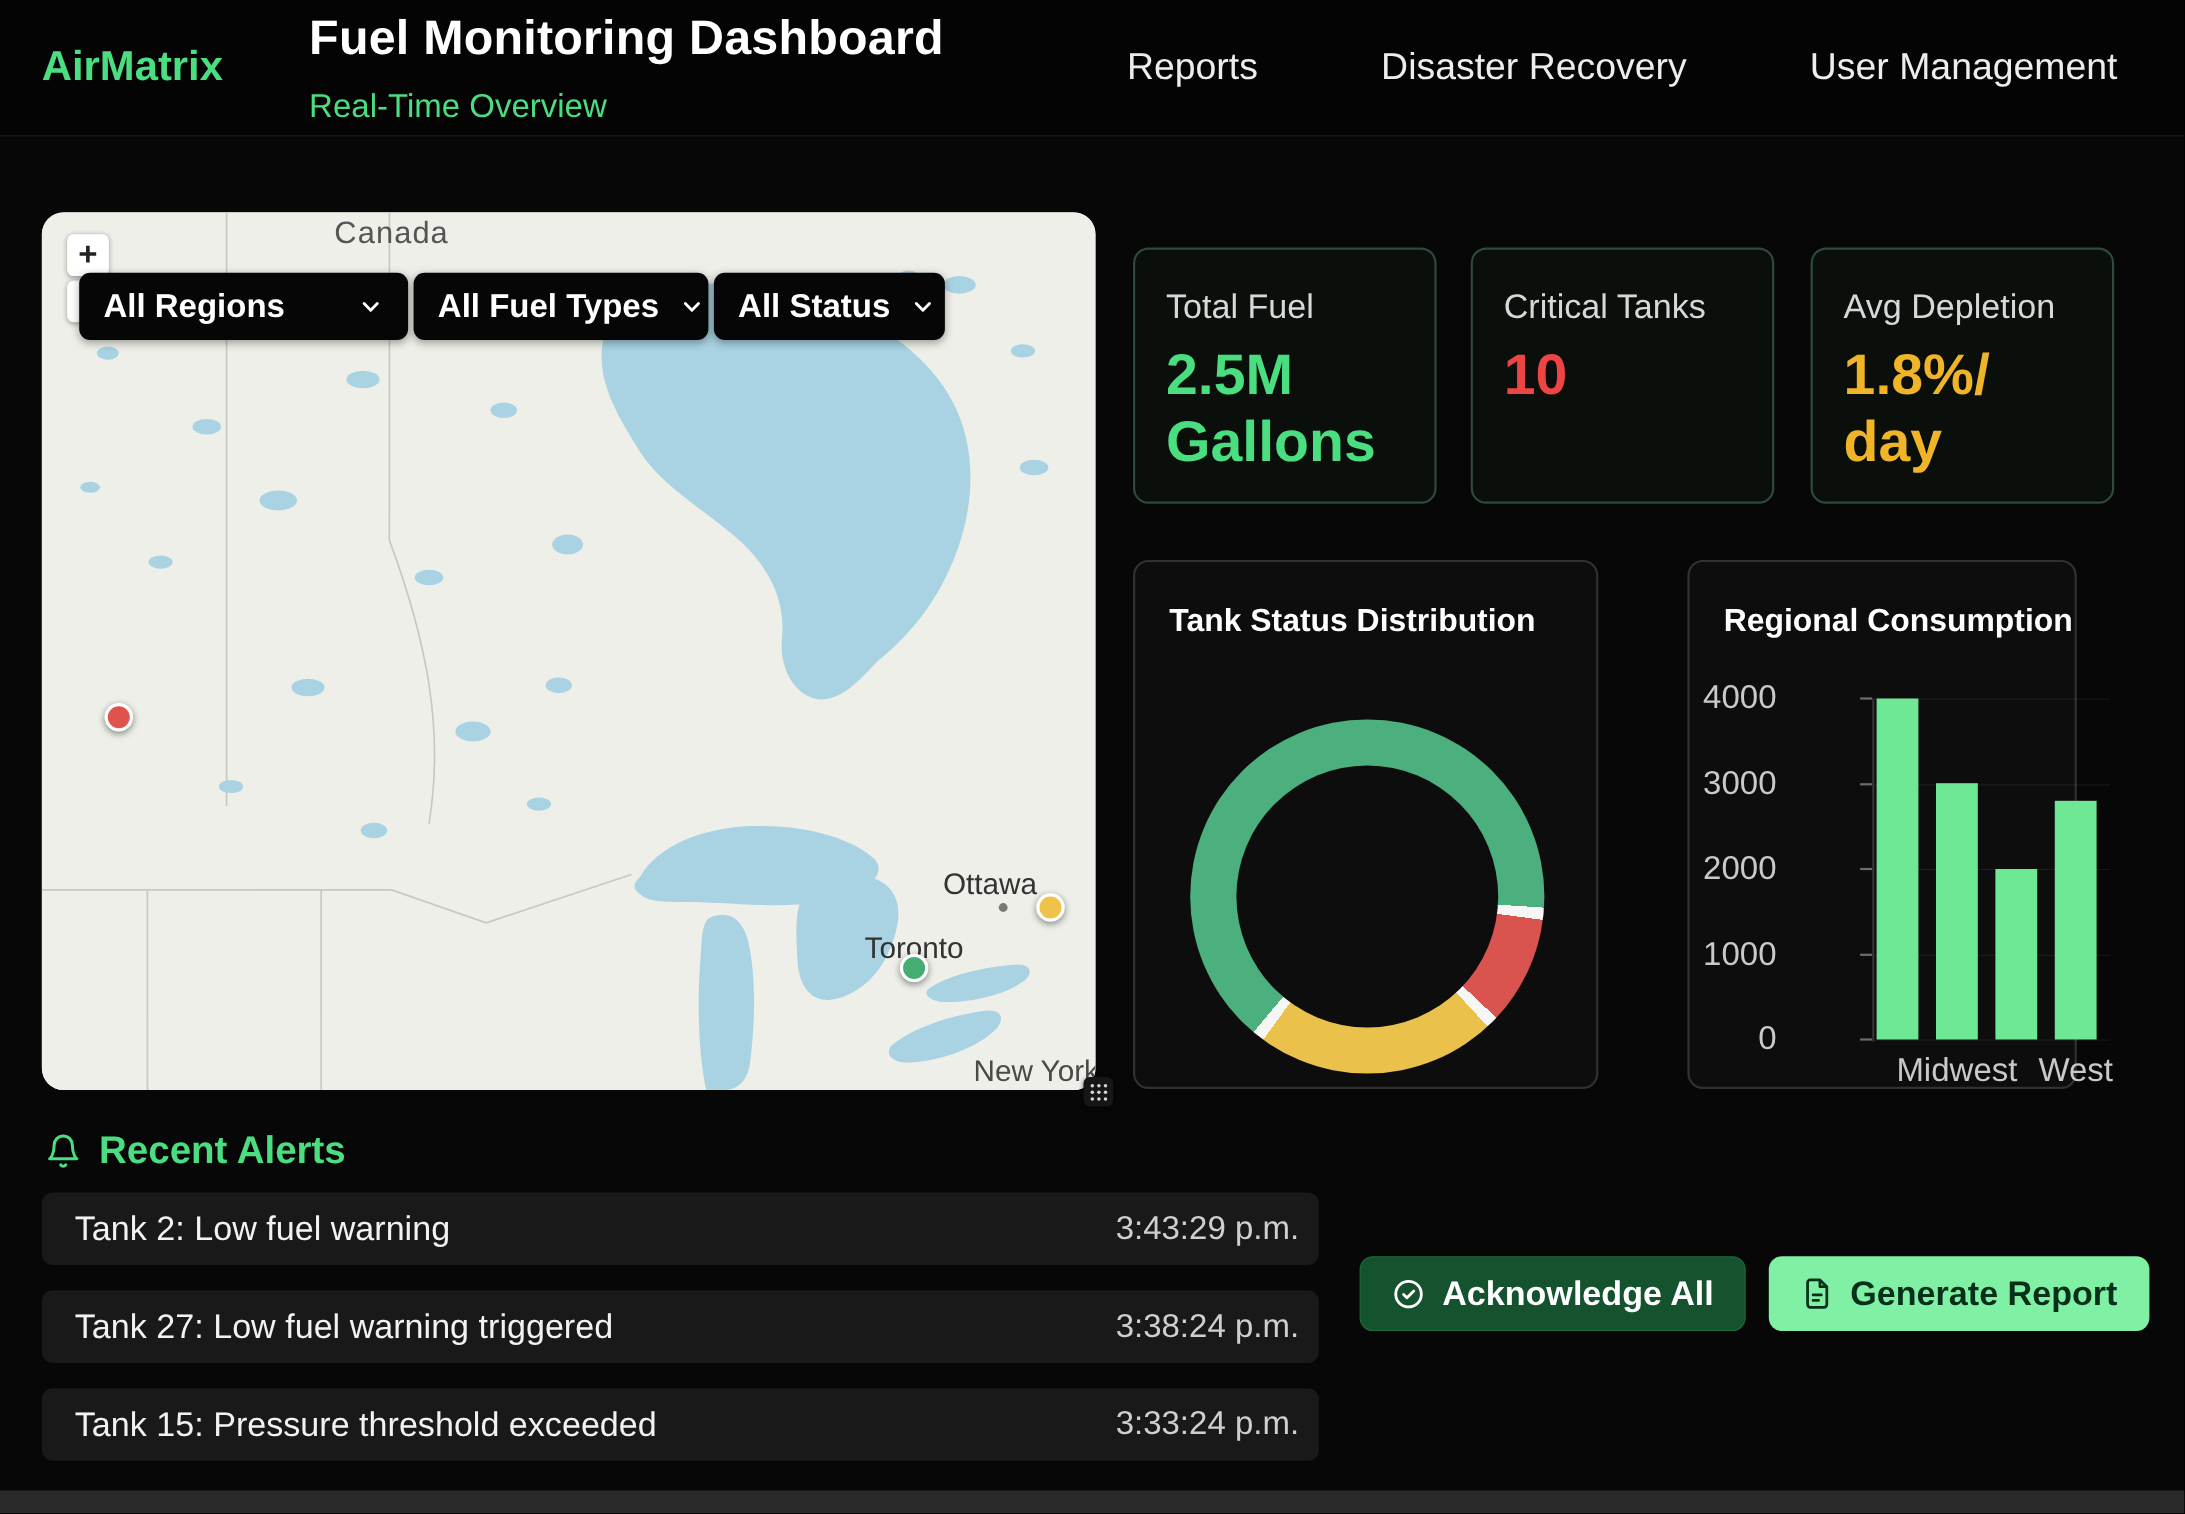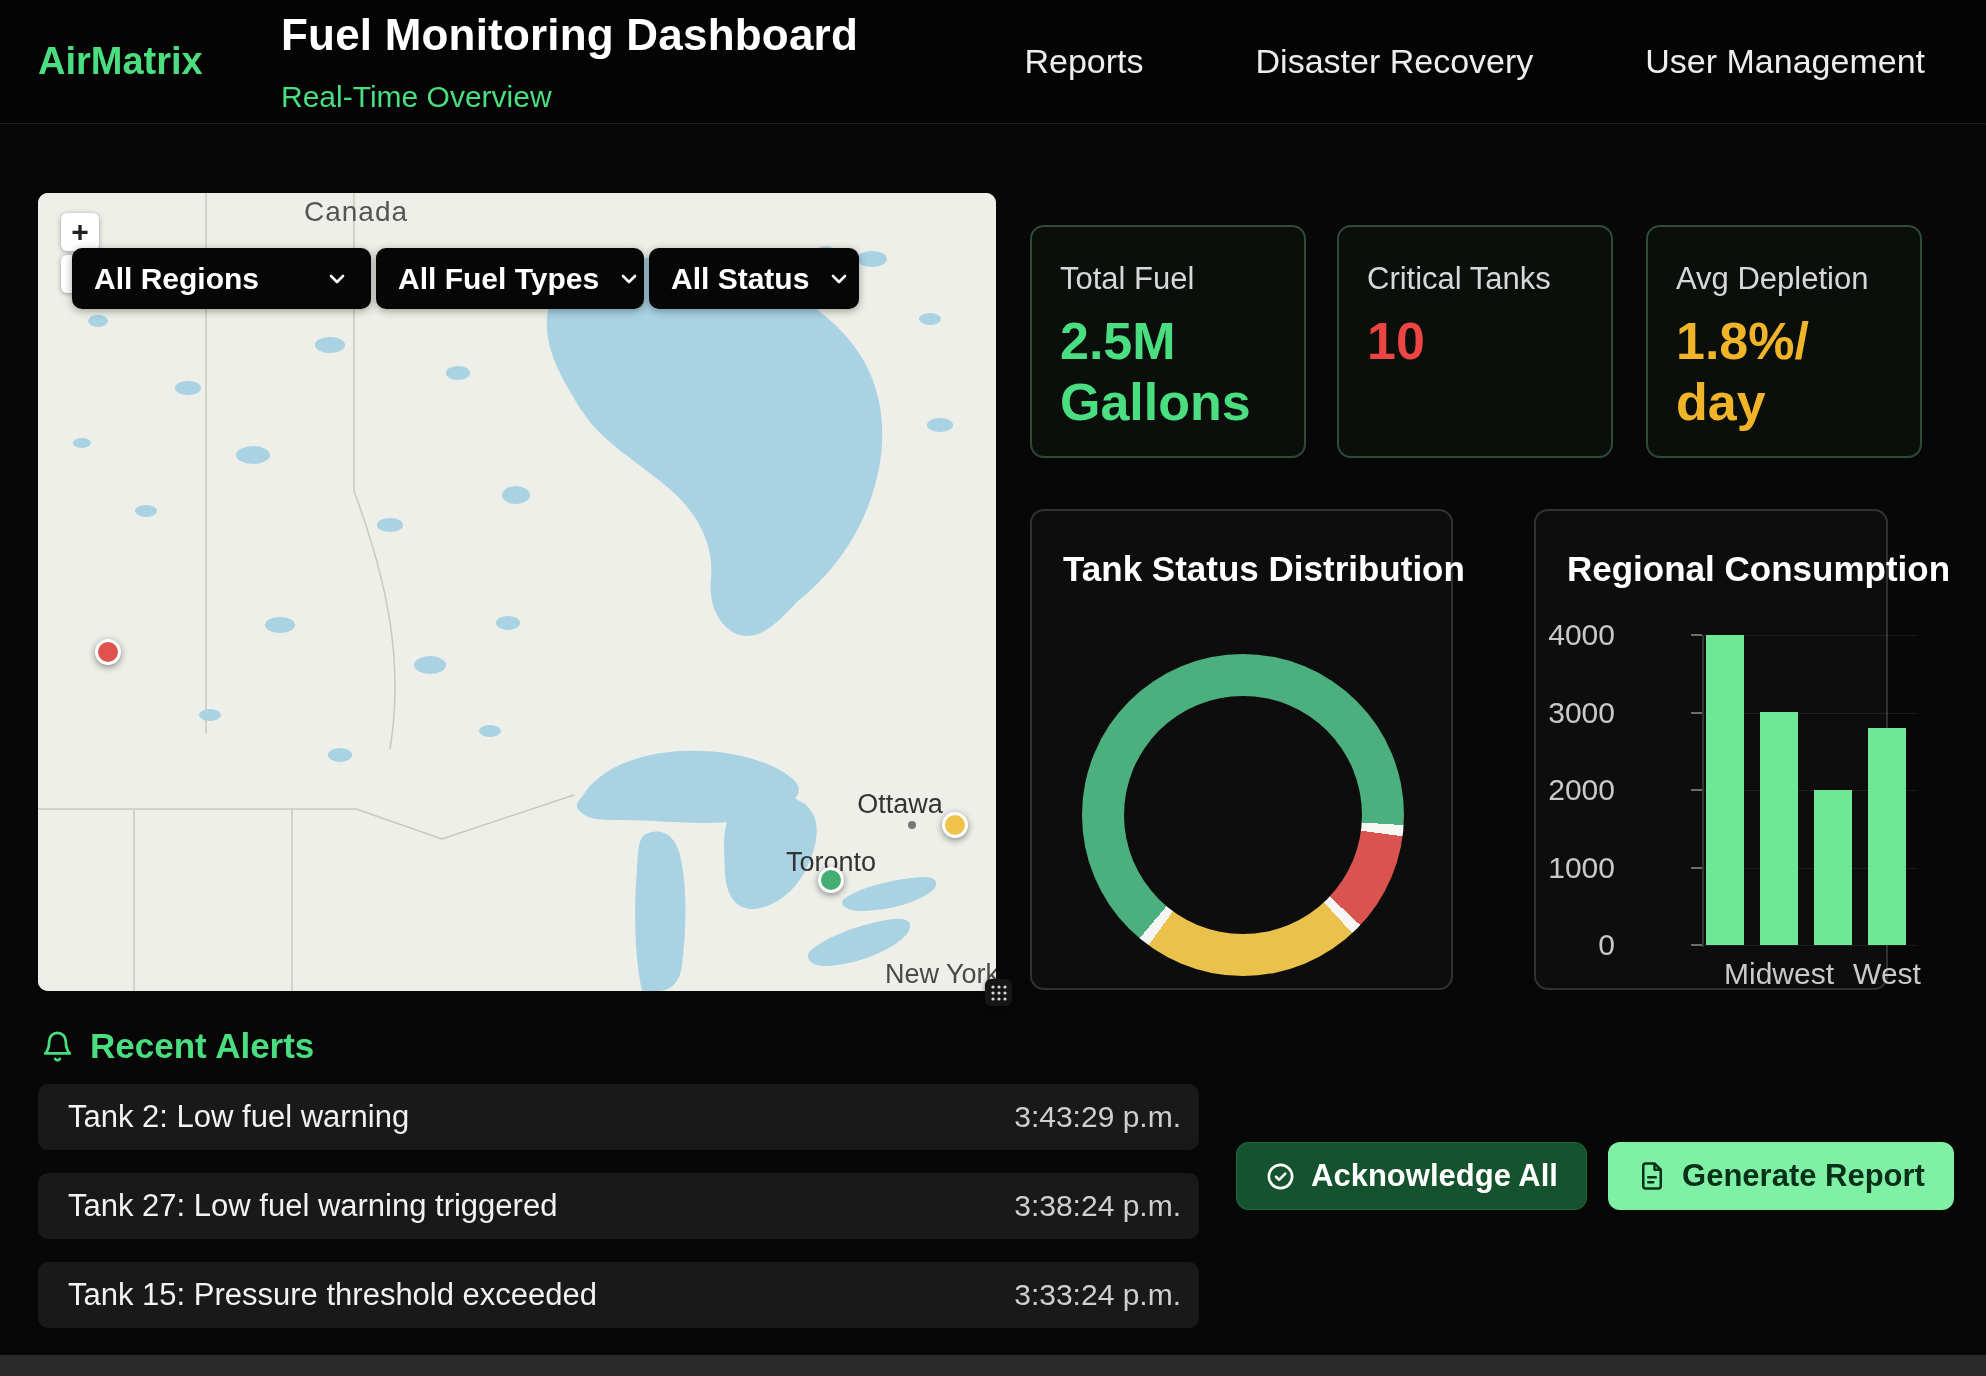--- a/index.html
+++ b/index.html
@@ -11,21 +11,21 @@
   .header { position:absolute; left:0; top:0; width:1986px; height:124px; background:#040404;
             border-bottom:1px solid #1e1e1e; display:flex; align-items:center; }
   .logo { position:absolute; left:38px; font-size:38px; font-weight:700; color:#4ade80; }
   .titles { position:absolute; left:281px; display:flex; flex-direction:column; gap:20px; }
   .titles h1 { font-size:44px; font-weight:700; color:#fff; letter-spacing:0.2px; }
   .subtitle { font-size:30px; color:#4ade80; font-weight:500; }
   .nav { position:absolute; right:61px; display:flex; gap:112px; }
   .nav a { font-size:34px; color:#ededed; text-decoration:none; cursor:pointer; }
 
   
-  .map { position:absolute; left:38px; top:193px; width:958px; height:798px; border-radius:10px;
+  .map { position:absolute; left:38px; top:193px; width:958px; height:798px; border-radius:20px;
          overflow:hidden; background:#edefe8; }
   .map svg text { font-family:"Liberation Sans","DejaVu Sans",sans-serif; }
   .zoom-btn { position:absolute; left:23px; top:20px; width:38px; height:38px; background:#fff;
               border:none; border-radius:6px; font-size:30px; font-weight:700; color:#222;
               box-shadow:0 1px 5px rgba(0,0,0,.35); cursor:pointer; z-index:1; line-height:38px; }
   .zoom-btn.minus { top:62px; color:transparent; }
   .filters { position:absolute; left:34px; top:55px; display:flex; gap:5px; z-index:2; }
   .select { height:61px; background:#060606; border-radius:10px; display:flex; align-items:center;
             justify-content:space-between; padding:0 22px; color:#fff; cursor:pointer;
             box-shadow:0 2px 8px rgba(0,0,0,.35); }
@@ -42,21 +42,21 @@
   .card { position:absolute; border-radius:14px; }
   .stat-card { top:225px; width:276px; height:233px; background:#0b0f0c; border:2px solid #2e4a39;
                padding:34px 28px; }
   .stat-label { font-size:31px; color:#d8d8d8; white-space:nowrap; }
   .stat-value { margin-top:14px; font-size:52px; font-weight:700; line-height:1.18; }
   .stat-1 { left:1030px; } .stat-2 { left:1337px; } .stat-3 { left:1646px; }
 
   .chart-card { top:509px; height:481px; background:#0d0d0d; border:2px solid #2f332f; }
   .tank-card { left:1030px; width:423px; }
   .regional-card { left:1534px; width:354px; }
-  .chart-title { position:absolute; left:31px; top:38px; font-size:35px; font-weight:700; color:#fff;
+  .chart-title { position:absolute; left:31px; top:38px; font-size:29px; font-weight:700; color:#fff;
                  white-space:nowrap; }
 
   .donut { position:absolute; left:50px; top:143px; width:322px; height:322px; border-radius:50%; }
   .donut-hole { position:absolute; inset:42px; background:#0d0d0d; border-radius:50%; }
 
   .yaxis-line { position:absolute; left:166px; top:124px; width:2px; height:312px; background:#343434; }
   .ytick { position:absolute; right:271px; transform:translateY(-50%); font-size:30px; color:#c9c9c9; }
   .ydash { position:absolute; left:155px; width:11px; height:2px; background:#6d6d6d; transform:translateY(-50%); }
   .ygrid { position:absolute; left:168px; width:214px; height:1px; background:rgba(255,255,255,.07); }
   .bars { position:absolute; left:170px; top:124px; width:212px; height:310px; display:flex;

